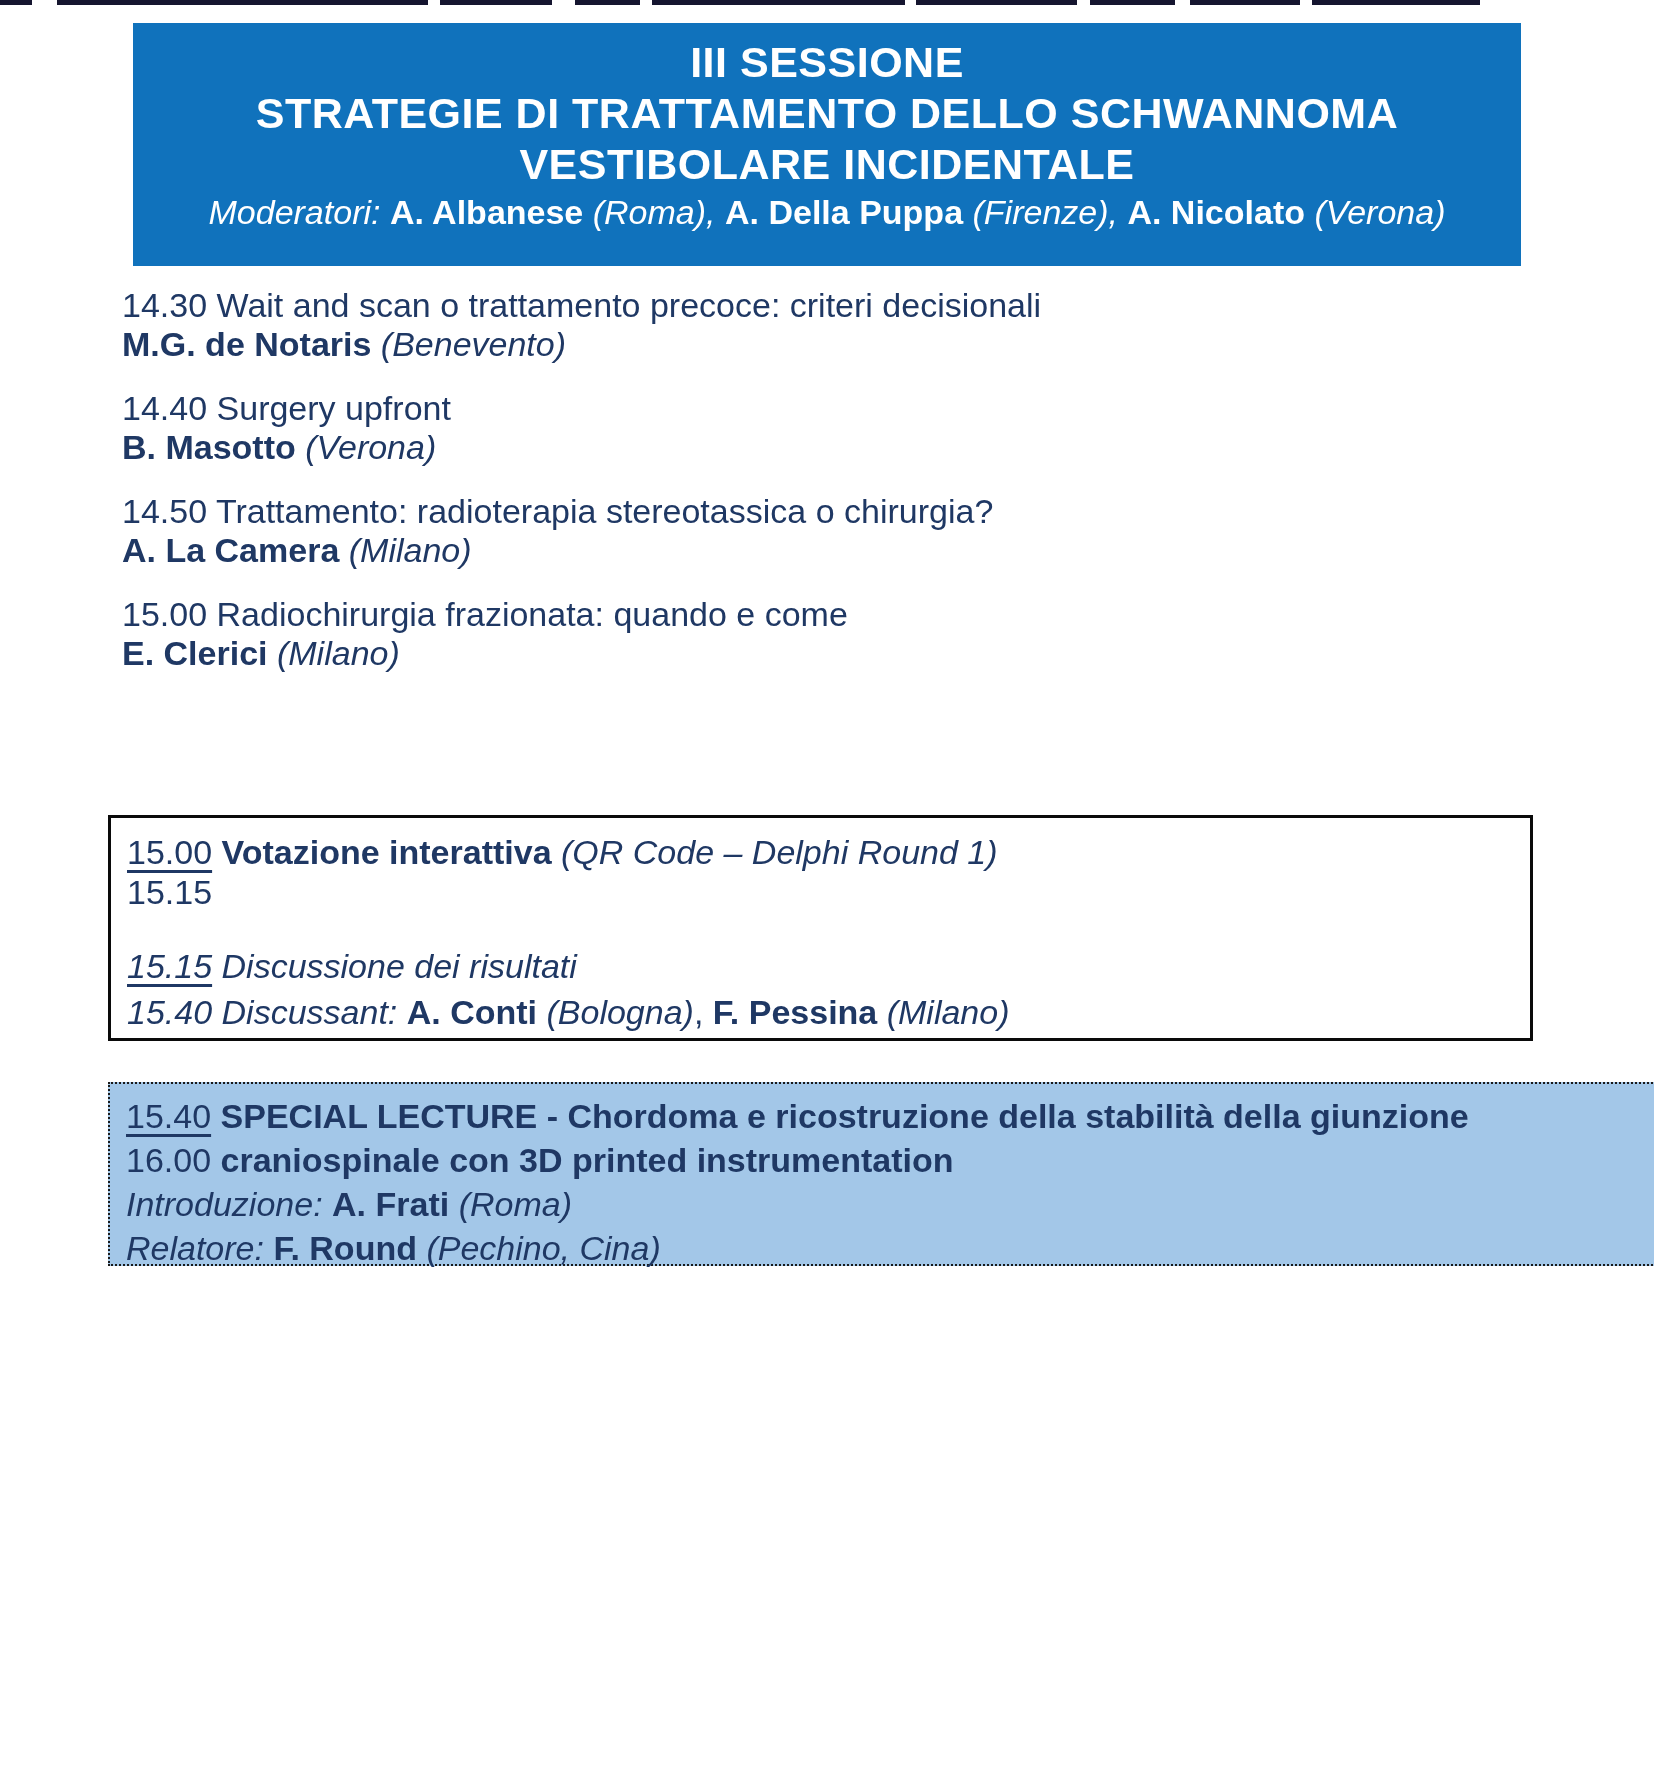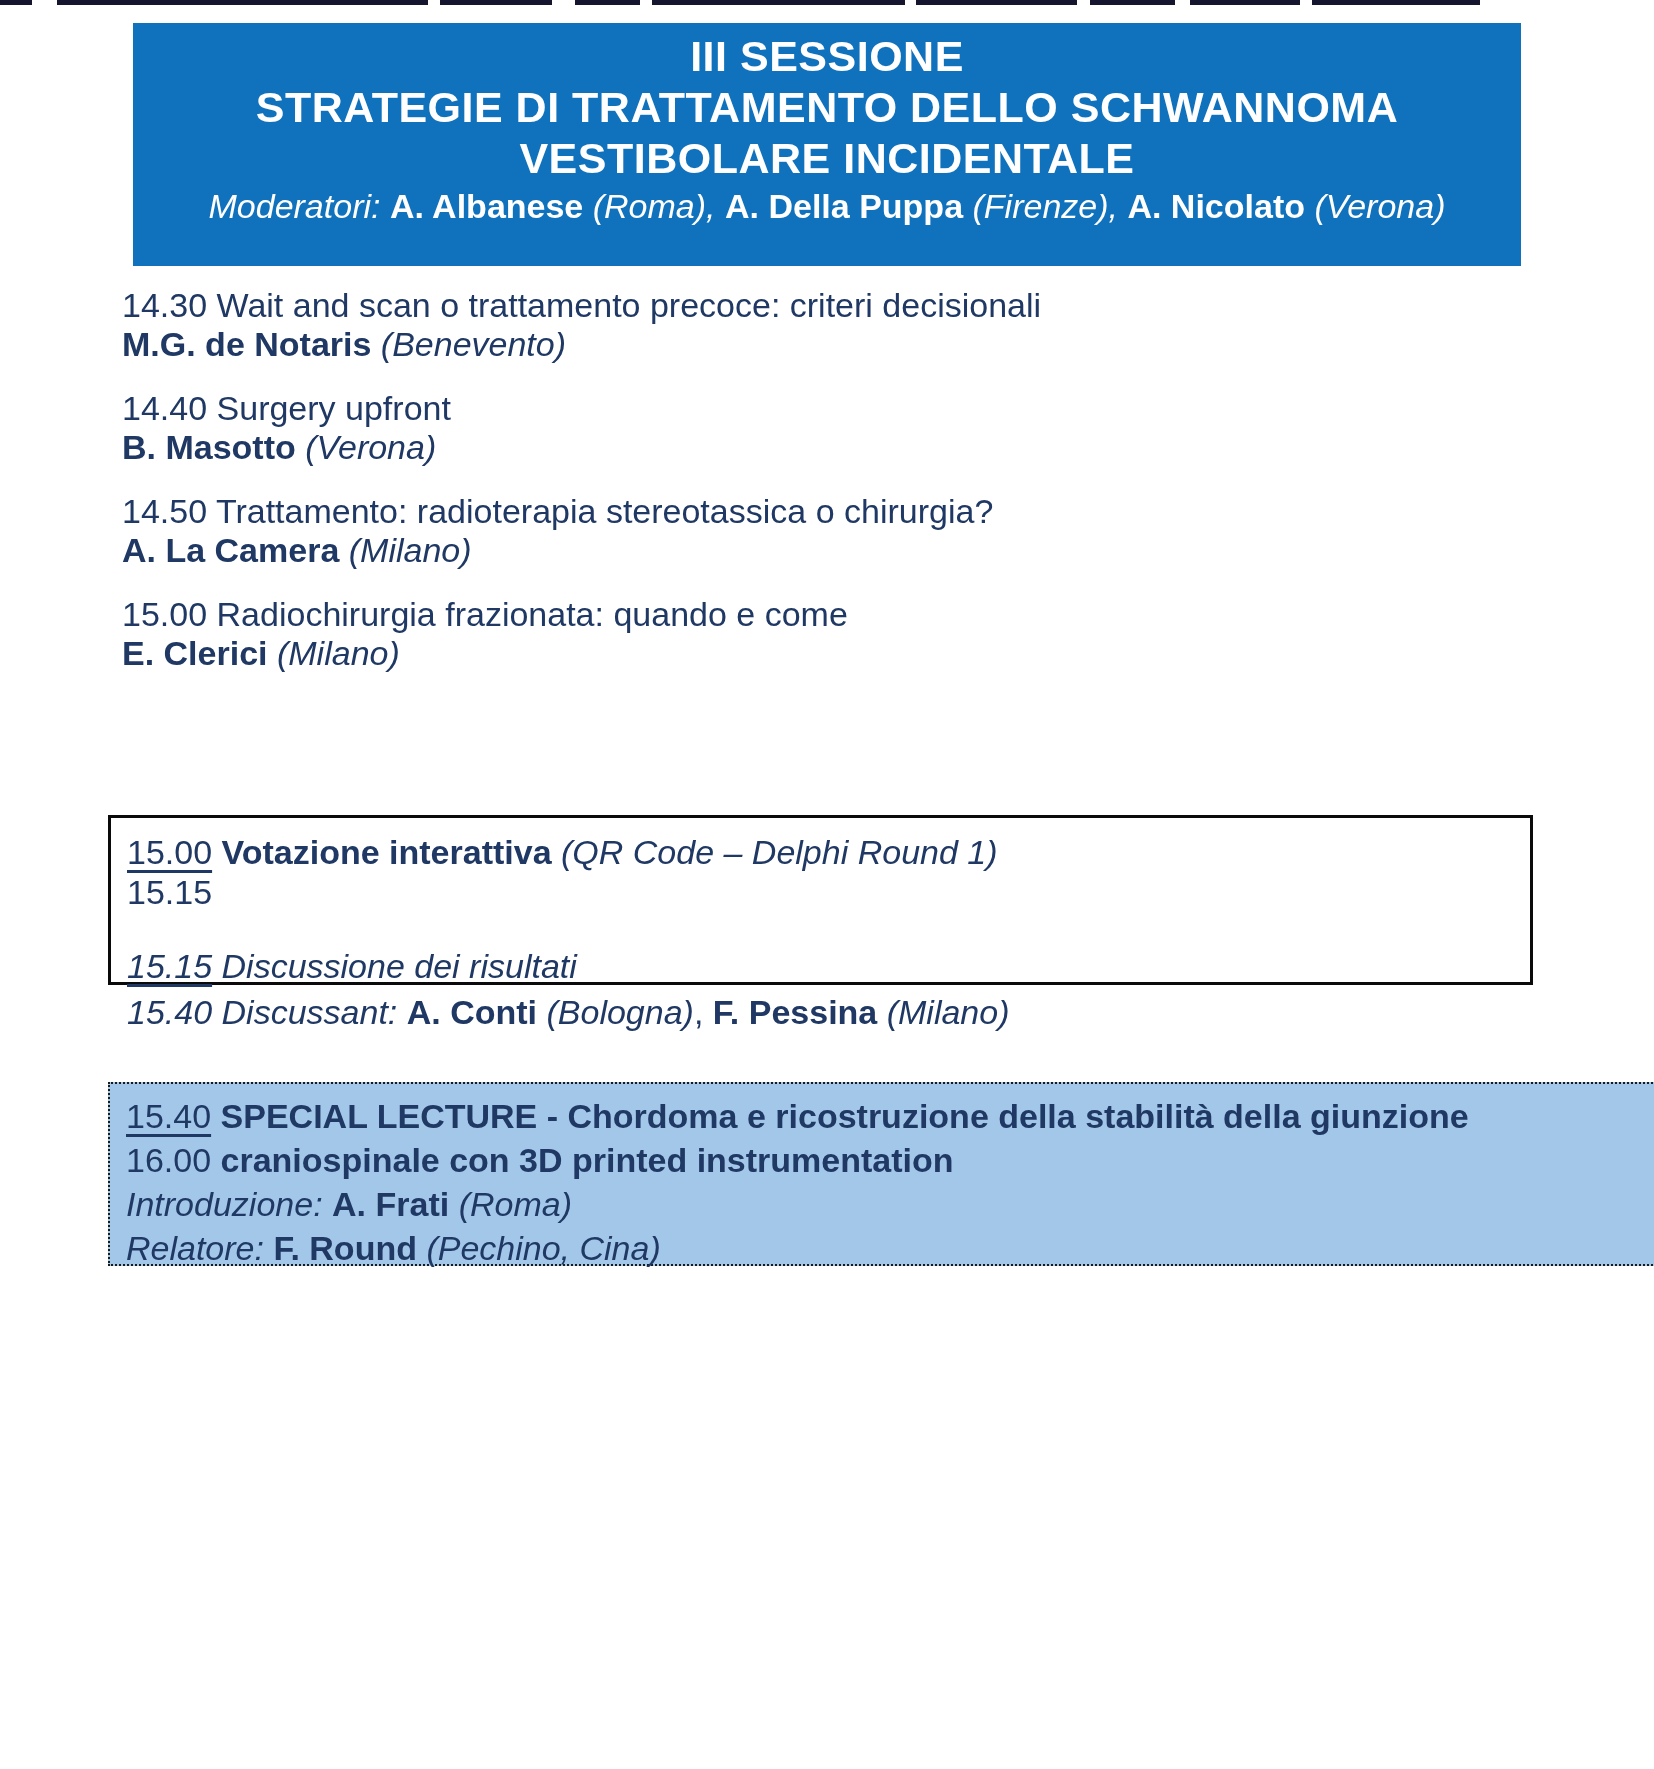--- a/index.html
+++ b/index.html
@@ -19,33 +19,33 @@
       #15152F 652px,#15152F 905px, transparent 905px,transparent 916px,
       #15152F 916px,#15152F 1077px, transparent 1077px,transparent 1090px,
       #15152F 1090px,#15152F 1175px, transparent 1175px,transparent 1190px,
       #15152F 1190px,#15152F 1300px, transparent 1300px,transparent 1312px,
       #15152F 1312px,#15152F 1480px, transparent 1480px);
   }
   .header-box{
     position:absolute; left:133px; top:23px; width:1388px; height:243px;
     background:#1072BC; color:#ffffff; text-align:center;
   }
-  .header-title{ font-weight:bold; font-size:43px; line-height:51px; padding-top:8px; letter-spacing:0.5px; }
+  .header-title{ font-weight:bold; font-size:43px; line-height:51px; padding-top:14px; letter-spacing:0.5px; }
   .moderators{ font-size:34px; line-height:44px; }
   .moderators b{ font-weight:bold; font-style:normal; }
   .moderators i{ font-style:italic; }
 
   .talks{ position:absolute; left:122px; top:286px; font-size:34px; line-height:39px; }
   .talk{ margin-bottom:25px; }
   .talk.pre-gap{ margin-top:12px; }
   .talk b{ font-weight:bold; }
   .talk i{ font-style:italic; }
 
   .voting-box{
-    position:absolute; left:108px; top:815px; width:1425px; height:170px;
+    position:absolute; left:108px; top:815px; width:1425px; height:226px;
     border:3px solid #0a0a0a; background:#ffffff;
     font-size:34px; line-height:40px; padding:14px 10px 0 16px;
   }
   .lecture-box{
     position:absolute; left:108px; top:1082px; width:1616px; height:184px;
     border:2px dotted #1a1a1a; background:#A3C7E8;
     font-size:34px; line-height:44px; padding:10px 10px 0 16px;
   }
   .u{ text-decoration:underline; text-decoration-thickness:3px; text-underline-offset:6px; }
   .it{ font-style:italic; }

